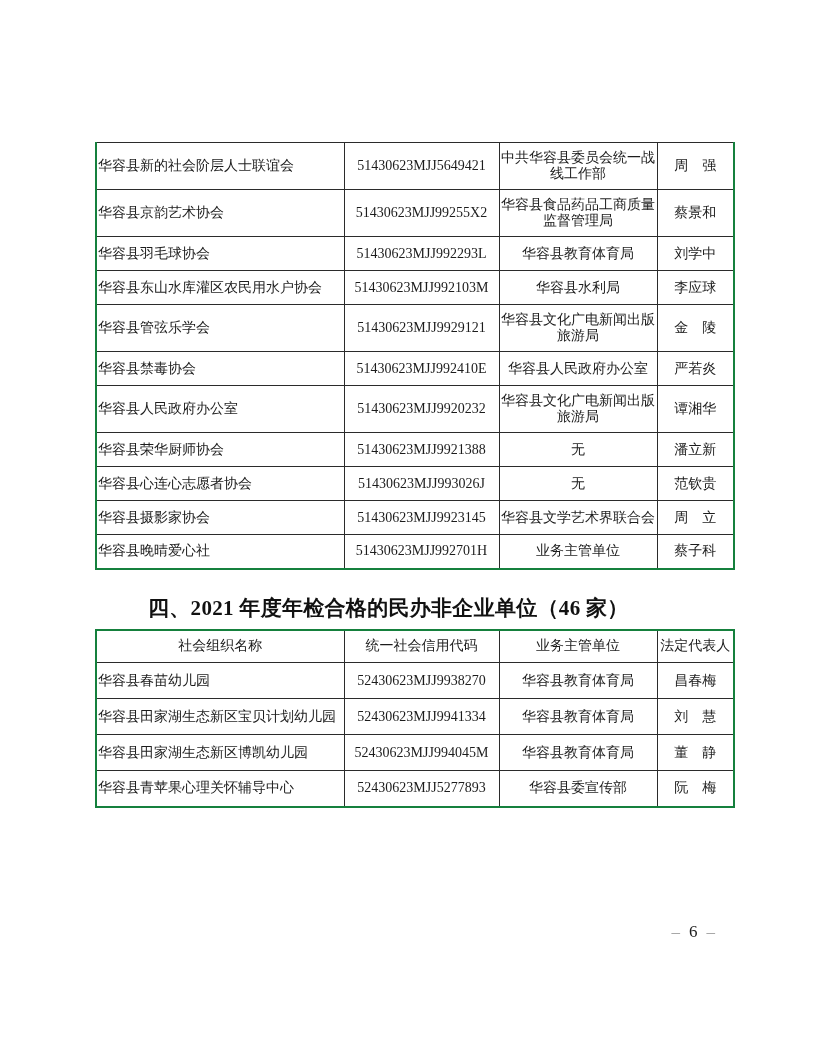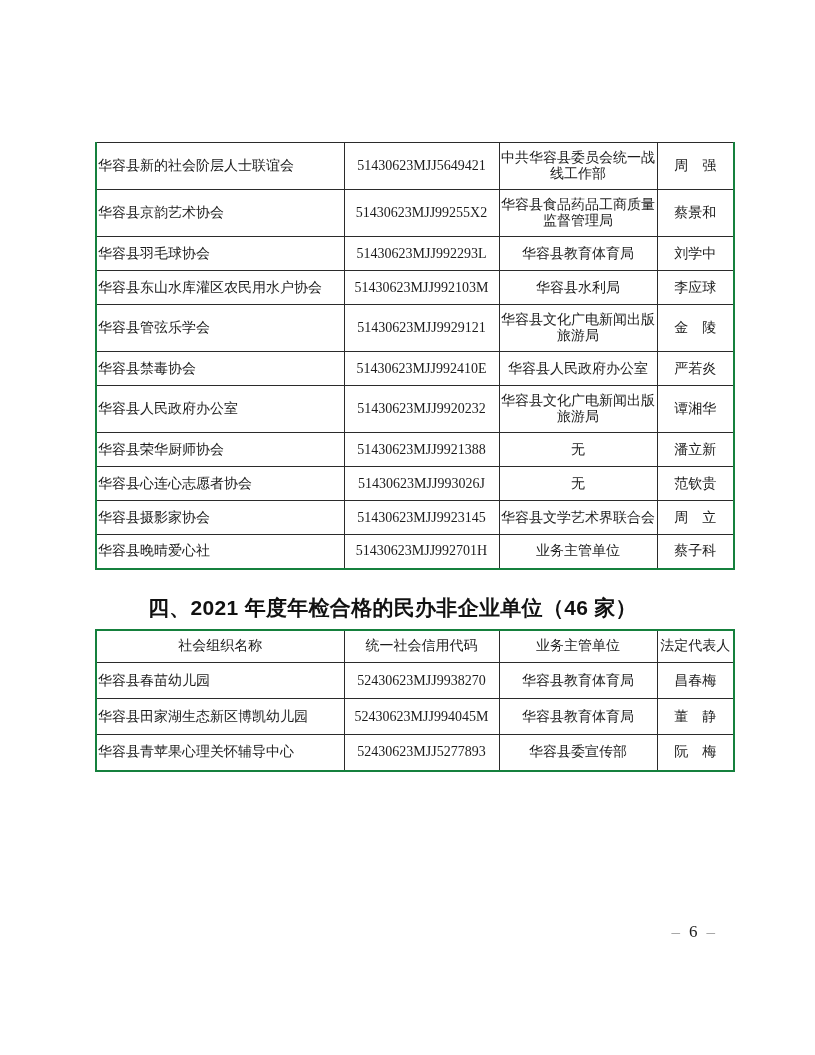--- a/index.html
+++ b/index.html
@@ -29,21 +29,21 @@
   }
   table.tbl { border: 2px solid #15803d; }
   table.tbl1 { margin-top: 142px; border-top-width: 1px; }
   table.tbl1 tbody tr { height: 34px; }
   .c-name { text-align: left; padding-left: 7px; white-space: nowrap; }
   .c-code { text-align: center; white-space: nowrap; }
   .c-unit { text-align: center; padding-left: 0; padding-right: 0; }
   .c-person { text-align: center; white-space: nowrap; }
   .section-title {
     margin: 26px 0 9px 148px;
-    font-family: Liberation Sans, sans-serif;
+    font-family: Liberation Serif, serif;
     font-weight: 700;
     font-size: 21px;
     line-height: 24px;
     color: #111;
     letter-spacing: 0.3px;
   }
   table.tbl2 thead tr { height: 33px; }
   table.tbl2 tbody tr { height: 36px; }
   table.tbl2 th {
     font-weight: normal;
@@ -175,20 +175,26 @@
     </thead>
     <tbody>
 
         <tr>
           <td class="c-name">华容县春苗幼儿园</td>
           <td class="c-code">52430623MJJ9938270</td>
           <td class="c-unit">华容县教育体育局</td>
           <td class="c-person">昌春梅</td>
         </tr>
 
+        <tr>
+          <td class="c-name">华容县田家湖生态新区宝贝计划幼儿园</td>
+          <td class="c-code">52430623MJJ9941334</td>
+          <td class="c-unit">华容县教育体育局</td>
+          <td class="c-person">刘　慧</td>
+        </tr>
 
         <tr>
           <td class="c-name">华容县田家湖生态新区博凯幼儿园</td>
           <td class="c-code">52430623MJJ994045M</td>
           <td class="c-unit">华容县教育体育局</td>
           <td class="c-person">董　静</td>
         </tr>
 
         <tr>
           <td class="c-name">华容县青苹果心理关怀辅导中心</td>

